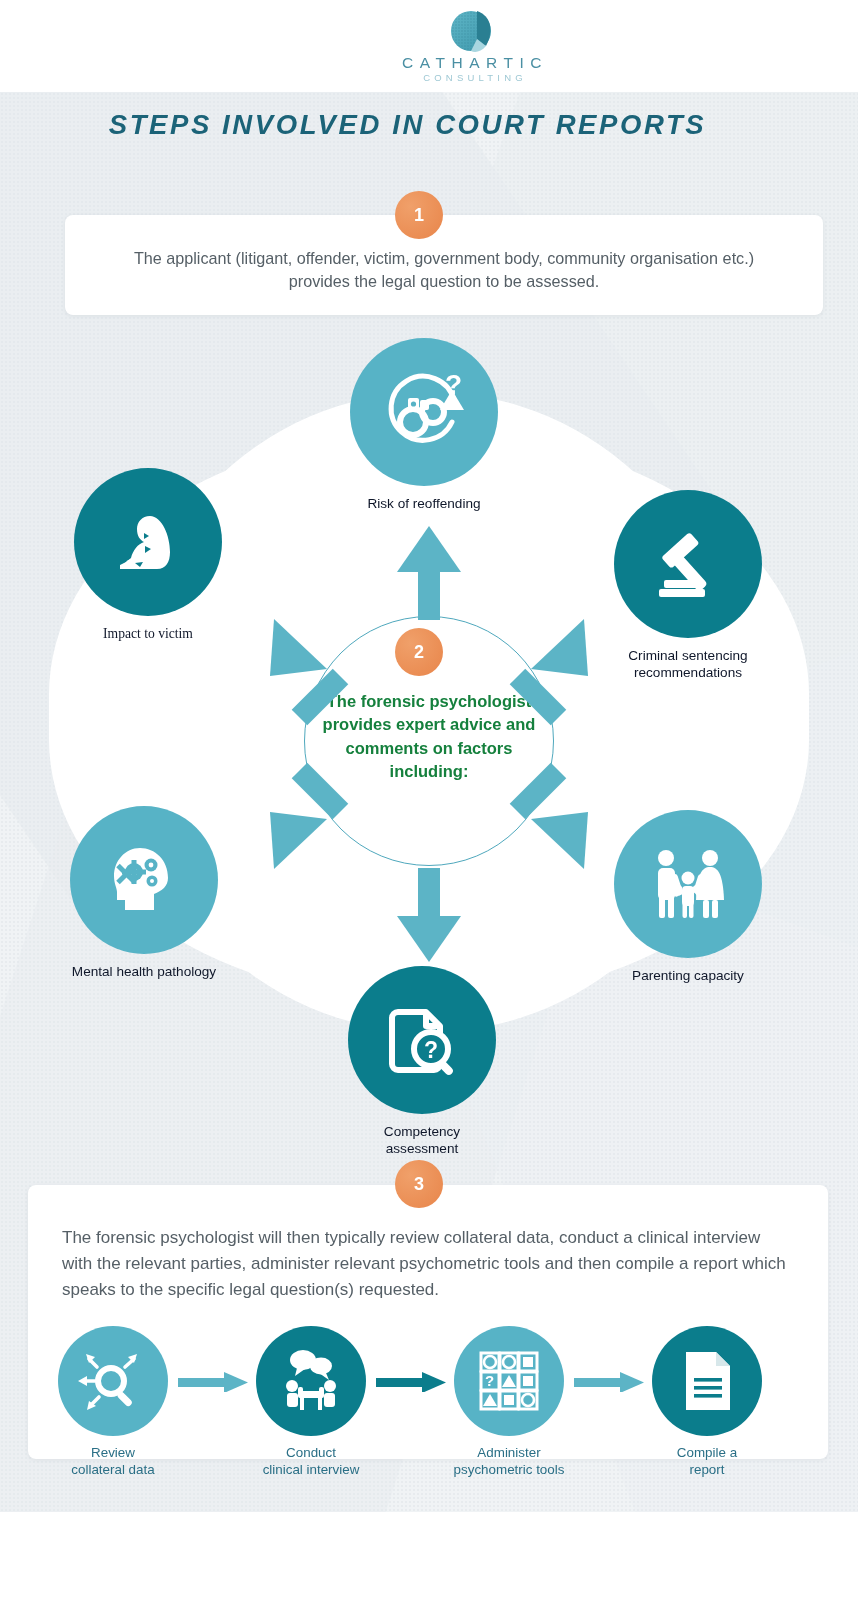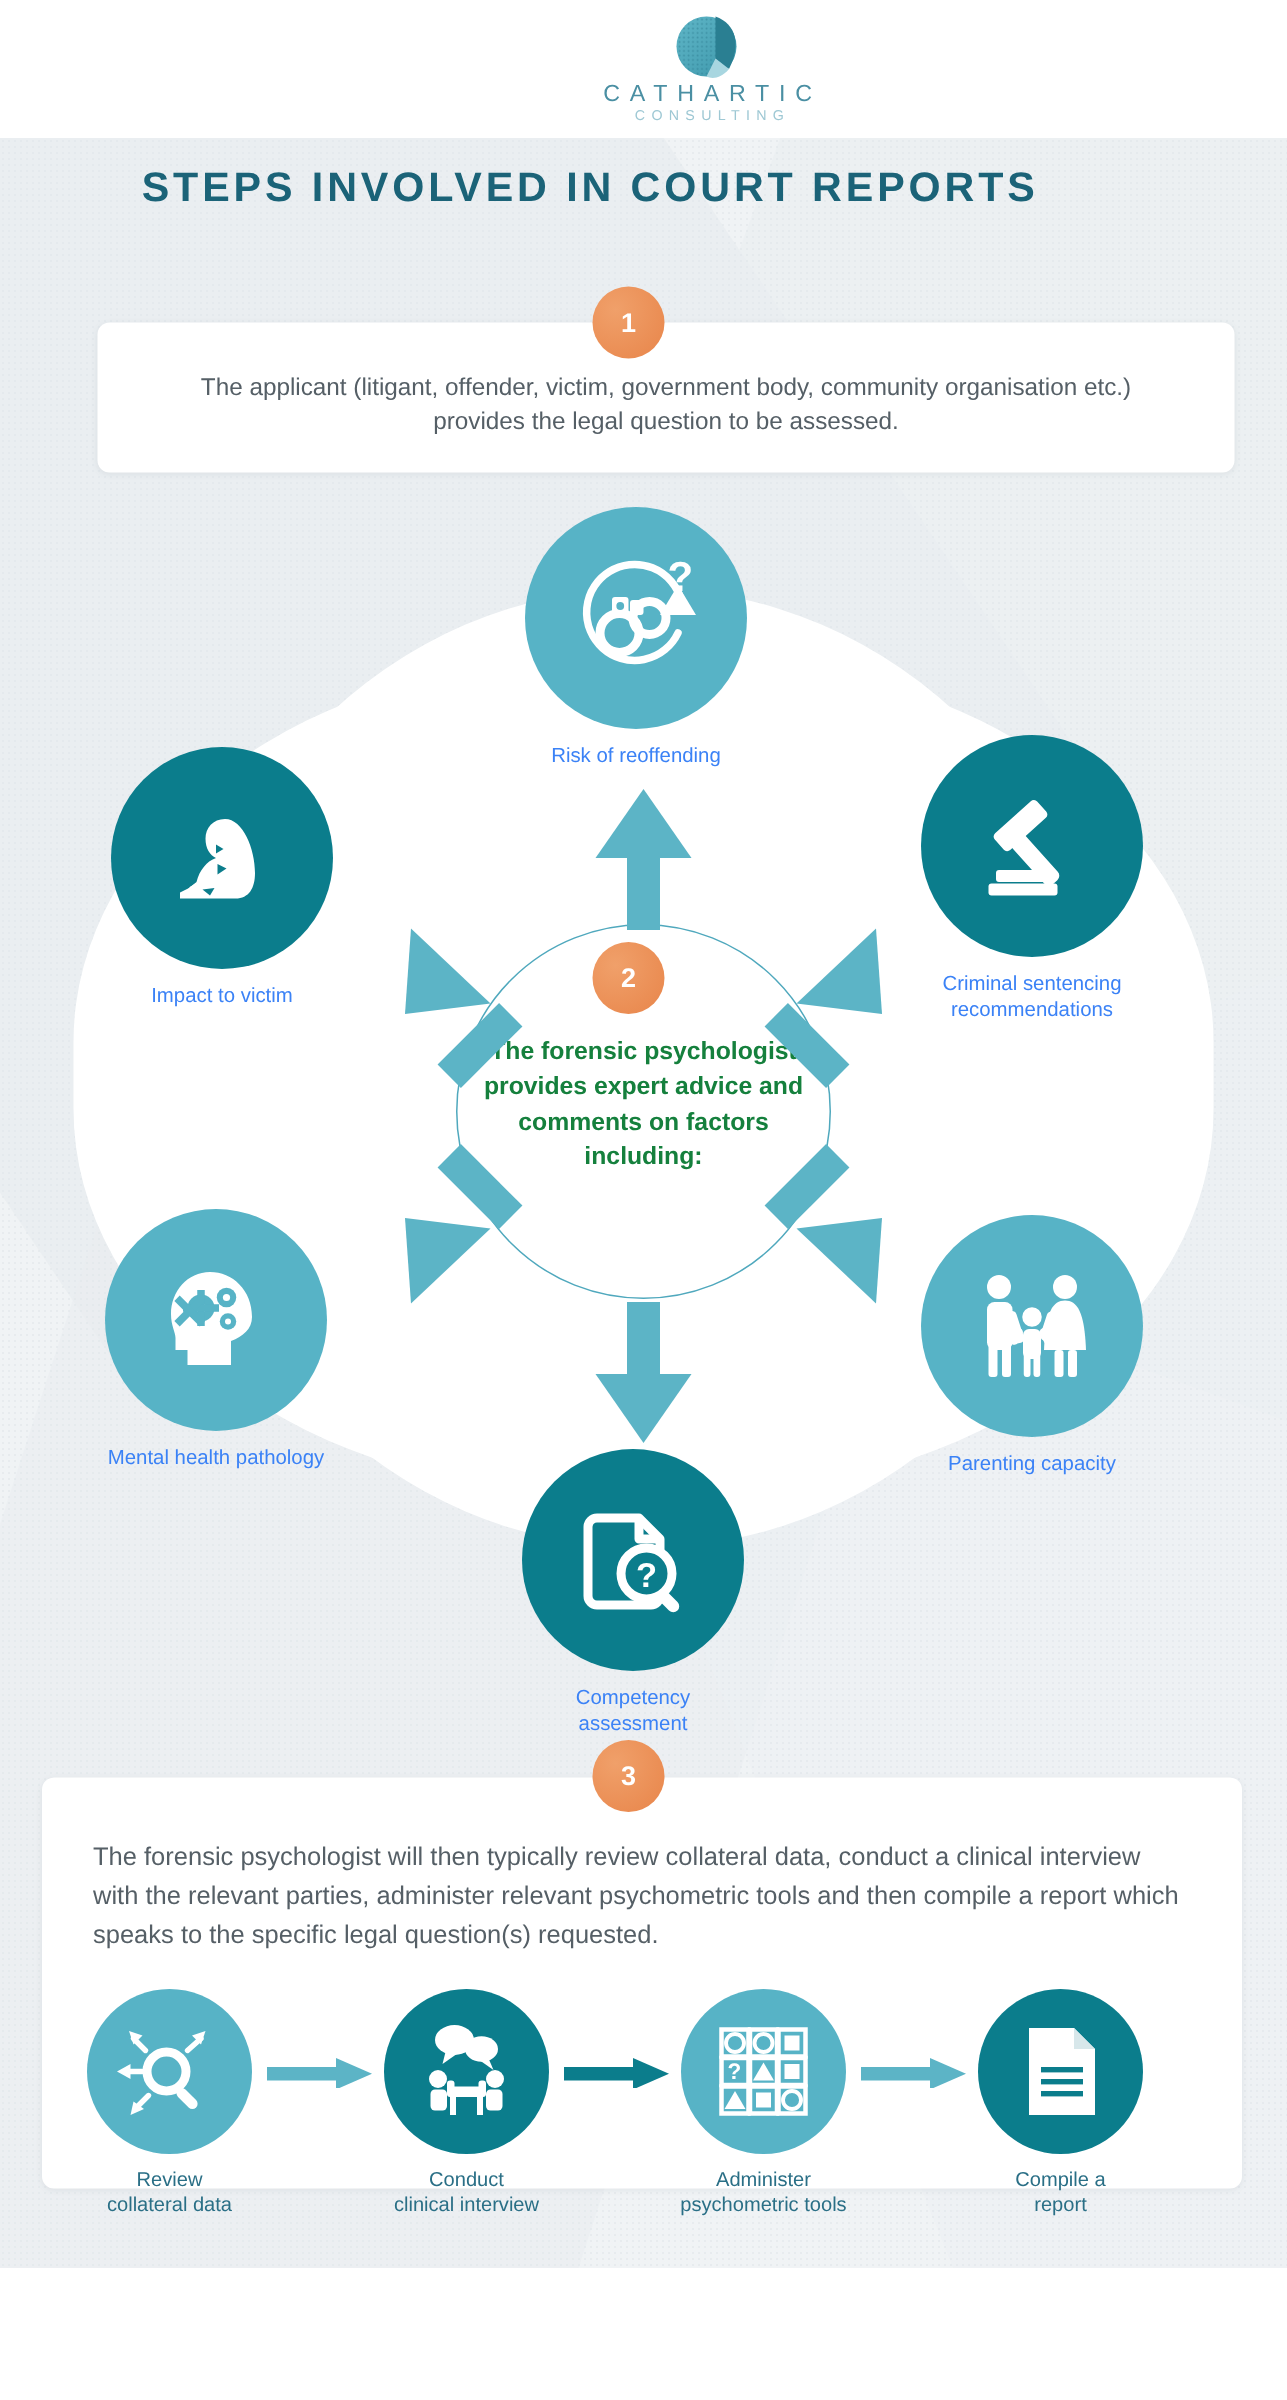--- a/index.html
+++ b/index.html
@@ -67,21 +67,21 @@
   .white-blob {
     position:absolute; left:50%; top:300px; transform:translateX(-50%);
     width:620px; height:640px; background:#ffffff; border-radius:50%;
   }
   .white-blob2 {
     position:absolute; left:50%; top:345px; transform:translateX(-50%);
     width:760px; height:560px; background:#ffffff; border-radius:46% 46% 46% 46%;
   }
 
   
-  .title-wrap { position:absolute; left:0; top:108px; width:787px; text-align:center; z-index:10; }
+  .title-wrap { position:absolute; left:14px; top:108px; width:787px; text-align:center; z-index:10;font-style:italic; }
   .title1 {
     font-size:27.5px; font-weight:bold; color:#1b6378; letter-spacing:2.6px;
     line-height:1.25;
   }
   .title2 {
     font-size:26px; font-weight:400; color:#4d93a8; letter-spacing:3.4px;
     line-height:1.32; margin-top:2px;
   }
 
   
@@ -123,32 +123,32 @@
   }
 
   
   .node { position:absolute; z-index:18; text-align:center; }
   .node .disc {
     width:148px; height:148px; border-radius:50%;
     display:flex; align-items:center; justify-content:center;
     margin:0 auto;
   }
   .node .nlabel {
-    margin-top:9px; font-size:13.6px; color:#3b82f6; line-height:1.28;
+    margin-top:9px; font-size:13.6px; color:#0f172a; line-height:1.28;
     white-space:pre-line;
   }
   .teal-light { background:#57b3c6; }
   .teal-dark  { background:#0b7d8c; }
 
   #node-risk     { left:350px; top:338px; width:148px; }
   #node-crim     { left:614px; top:490px; width:148px; }
   #node-parent   { left:614px; top:810px; width:148px; }
   #node-comp     { left:348px; top:966px; width:148px; }
   #node-mental   { left:70px;  top:806px; width:148px; }
-  #node-victim   { left:74px;  top:498px; width:148px; }
+  #node-victim   { left:74px;  top:468px; width:148px;font-family:Liberation Serif, serif; }
 
   
   .proc-row {
     position:absolute; left:28px; top:1326px; width:800px; height:170px; z-index:25;
   }
   .proc { position:absolute; width:118px; text-align:center; }
   .proc .pdisc {
     width:110px; height:110px; border-radius:50%;
     display:flex; align-items:center; justify-content:center; margin:0 auto;
   }

